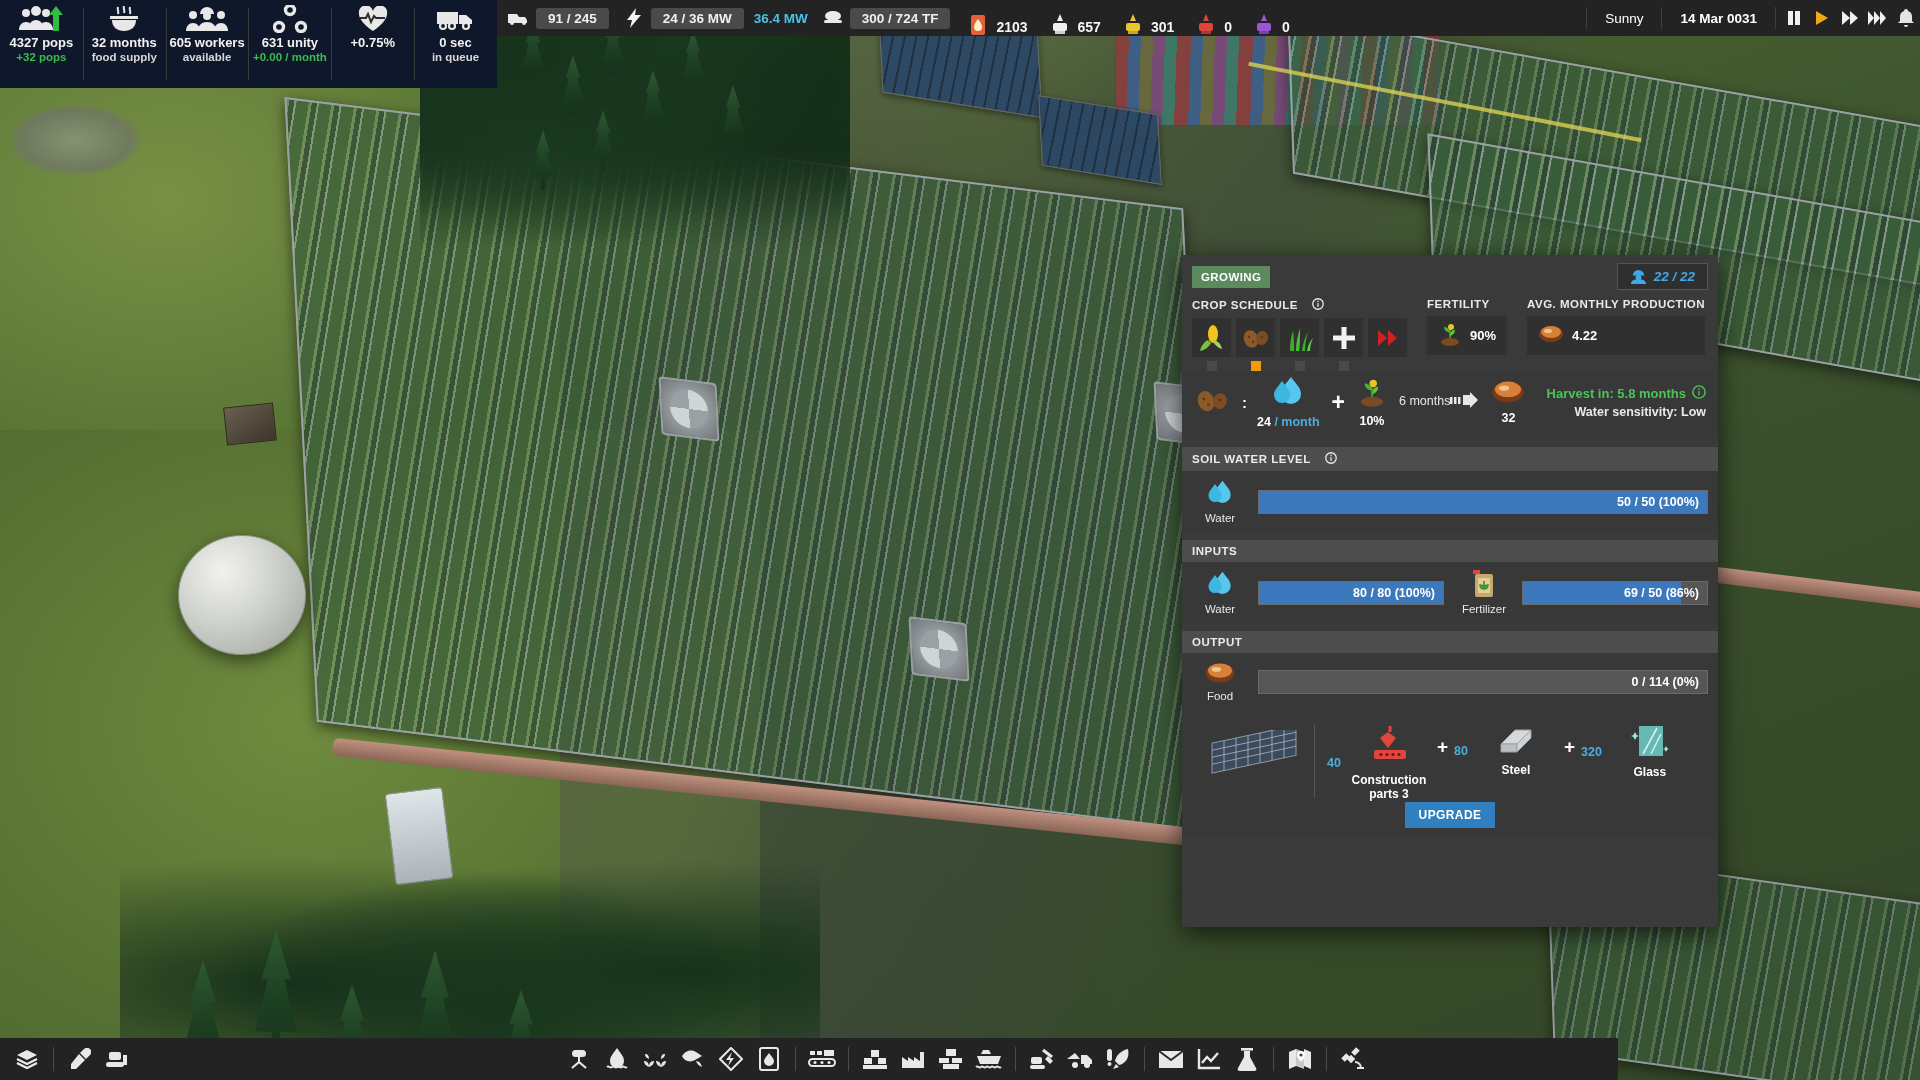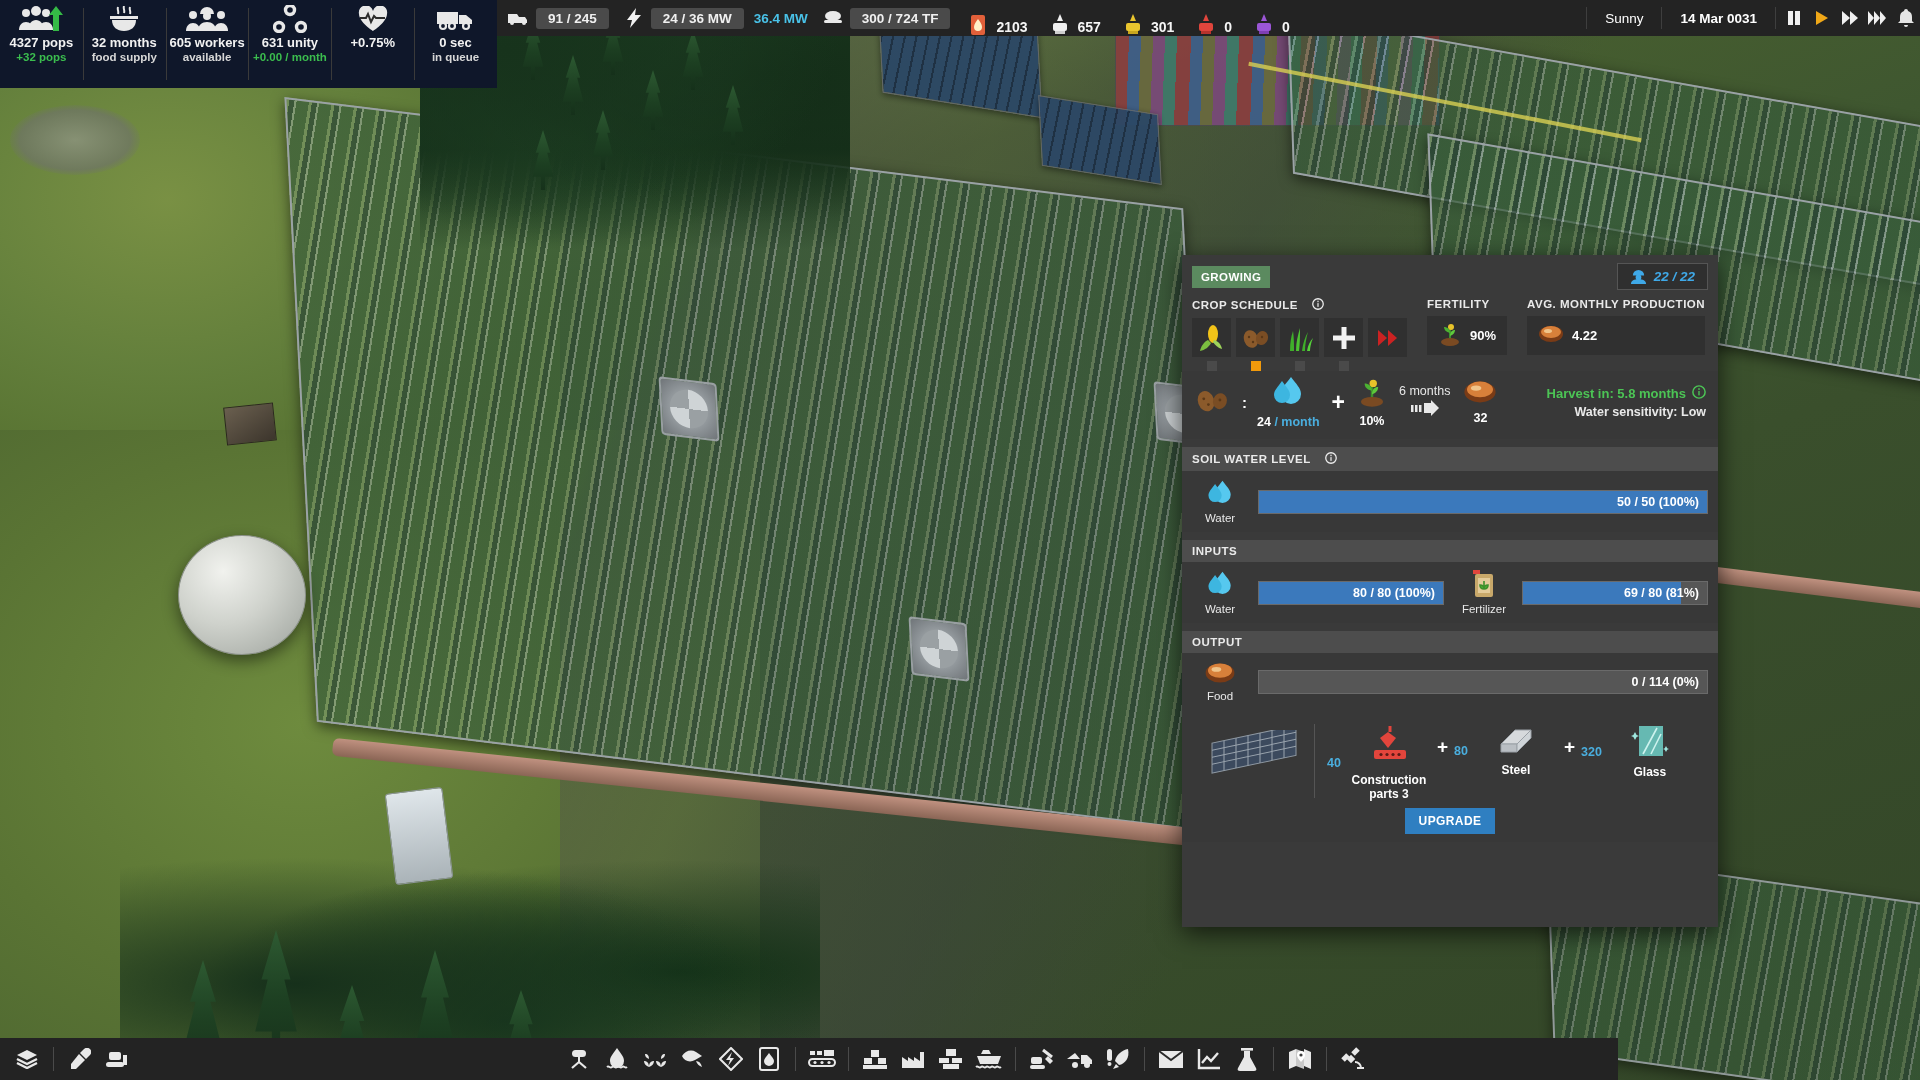--- a/index.html
+++ b/index.html
@@ -158,21 +158,21 @@
   .dot.on i { background:#f29a0b; }
   .infobox { height: 39px; background:#303030; display:flex; align-items:center; gap:8px; padding: 0 11px; }
   .infobox .v { color:#fff; font-size:13px; font-weight:bold; }
 
   .crop-row { display:flex; align-items:center; padding: 4px 12px 10px 12px; gap: 6px; }
   .cr-item { display:flex; flex-direction:column; align-items:center; }
   .cr-cap { color:#fff; font-size:12.5px; font-weight:bold; margin-top:2px; }
   .cr-cap .blue { color:#4aaede; font-weight:bold; }
   .cr-plus { color:#fff; font-size: 23px; font-weight:bold; margin: 0 6px; }
   .cr-colon { color:#fff; font-size:15px; font-weight:bold; margin: 0 4px; }
-  .cr-arrow { display:flex; flex-direction:column; align-items:center; margin: 0 6px; }
+  .cr-arrow { display:flex; flex-direction:row; align-items:center; margin: 0 6px; }
   .cr-arrow .top { color:#e7e7e7; font-size:12.5px; margin-bottom: 2px; }
   .cr-right { margin-left: auto; text-align:right; }
   .harvest { color:#4cc455; font-size:13px; font-weight:bold; display:flex; align-items:center;
      gap:6px; justify-content:flex-end; }
   .wsens { color:#e9e9e9; font-size:12.5px; font-weight:bold; margin-top: 9px; }
 
   .barline { display:flex; align-items:center; gap: 10px; }
   .ricon-col { width: 56px; display:flex; flex-direction:column; align-items:center; }
   .ricon-col .cap { color:#e8e8e8; font-size:11.5px; margin-top:1px; }
   .pbar { flex:1; height: 24px; background:#565656; border:1px solid #6a6a6a; position:relative; }
@@ -186,21 +186,21 @@
   .upg-body { background:#383838; padding: 10px 12px 8px 12px; }
   .upg-row { display:flex; align-items:flex-start; }
   .upg-thumb { width: 120px; display:flex; align-items:center; justify-content:center; padding-top:10px; }
   .upg-div { width:1px; background:#555; align-self:stretch; margin: 4px 12px 4px 0; }
   .upg-costs { display:flex; align-items:flex-start; gap: 4px; padding-top: 4px; }
   .cost { display:flex; align-items:center; gap:6px; }
   .cost .num { color:#4aaede; font-size:12.5px; font-weight:bold; }
   .cost .box { display:flex; flex-direction:column; align-items:center; width: 84px; }
   .cost .cname { color:#fff; font-size:12px; font-weight:bold; text-align:center; line-height:1.15; margin-top:2px; }
   .cplus { color:#fff; font-size: 19px; font-weight:bold; margin: 0 2px; padding-top: 12px; }
-  .upg-btnrow { display:flex; justify-content:center; margin-top: 6px; }
+  .upg-btnrow { display:flex; justify-content:center; }
   .btn-upgrade { background:#2f7fc1; color:#fff; font-size:12px; font-weight:bold;
      padding: 6px 14px; letter-spacing:.4px; cursor:pointer; }
 </style>
 </head>
 <body>
 <div id="root">
 
 <div class="world">
   <div class="w-layer grass-a"></div>
   <div class="w-layer grass-b"></div>
@@ -686,21 +686,21 @@
                     <rect x="1" y="0" width="7" height="4" fill="#e2453c"></rect>
                     <rect x="3" y="4" width="18" height="23" rx="2" fill="#c8a86a"></rect>
                     <rect x="6" y="8" width="12" height="15" fill="#e3cb9a"></rect>
                     <path d="M12 11v8M12 19c-3 0-4-2-4-4 2 0 4 1 4 4zM12 19c3 0 4-2 4-4-2 0-4 1-4 4z" stroke="#3d8f2c" stroke-width="1.6" fill="#4cb232"></path>
                   </svg>
             </span>
             <span class="cap">Fertilizer</span>
           </span>
           <span class="pbar">
             <i class="fill" style="width:86%"></i>
-            <span class="ptxt">69 / 80 (81%)</span>
+            <span class="ptxt">69 / 50 (86%)</span>
           </span>
         </span>
       </div>
     </div>
 
     <div class="secbar" style="margin-top:8px;">
       <span class="sec-label">OUTPUT</span>
     </div>
     <div class="secbody">
       <div class="barline">

